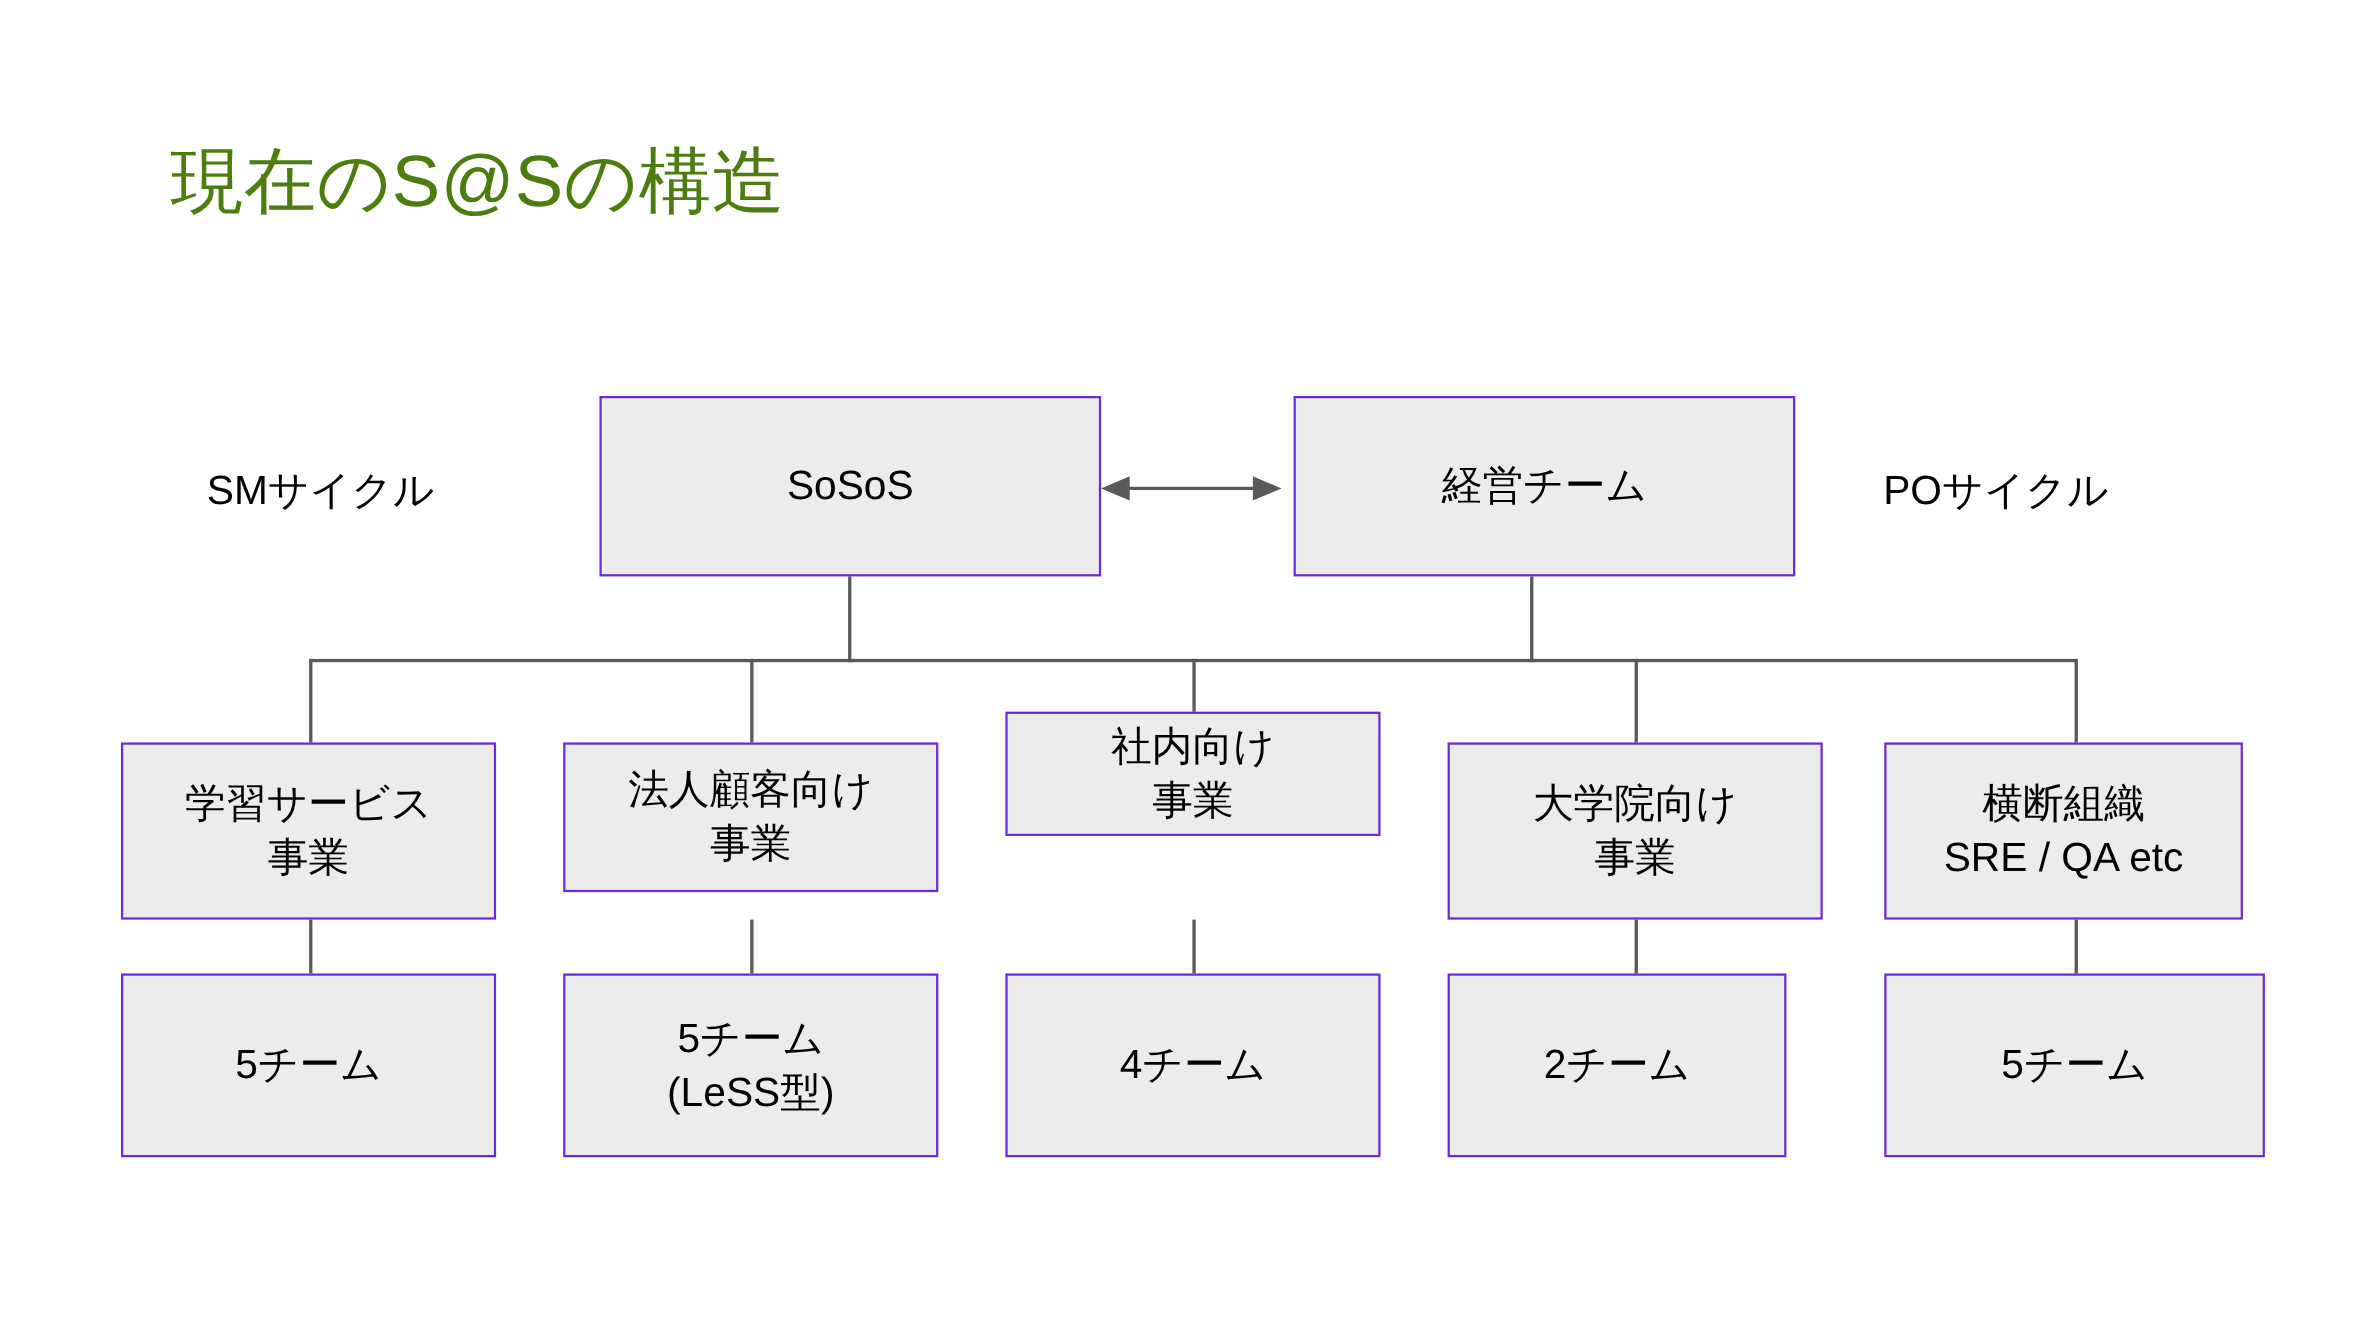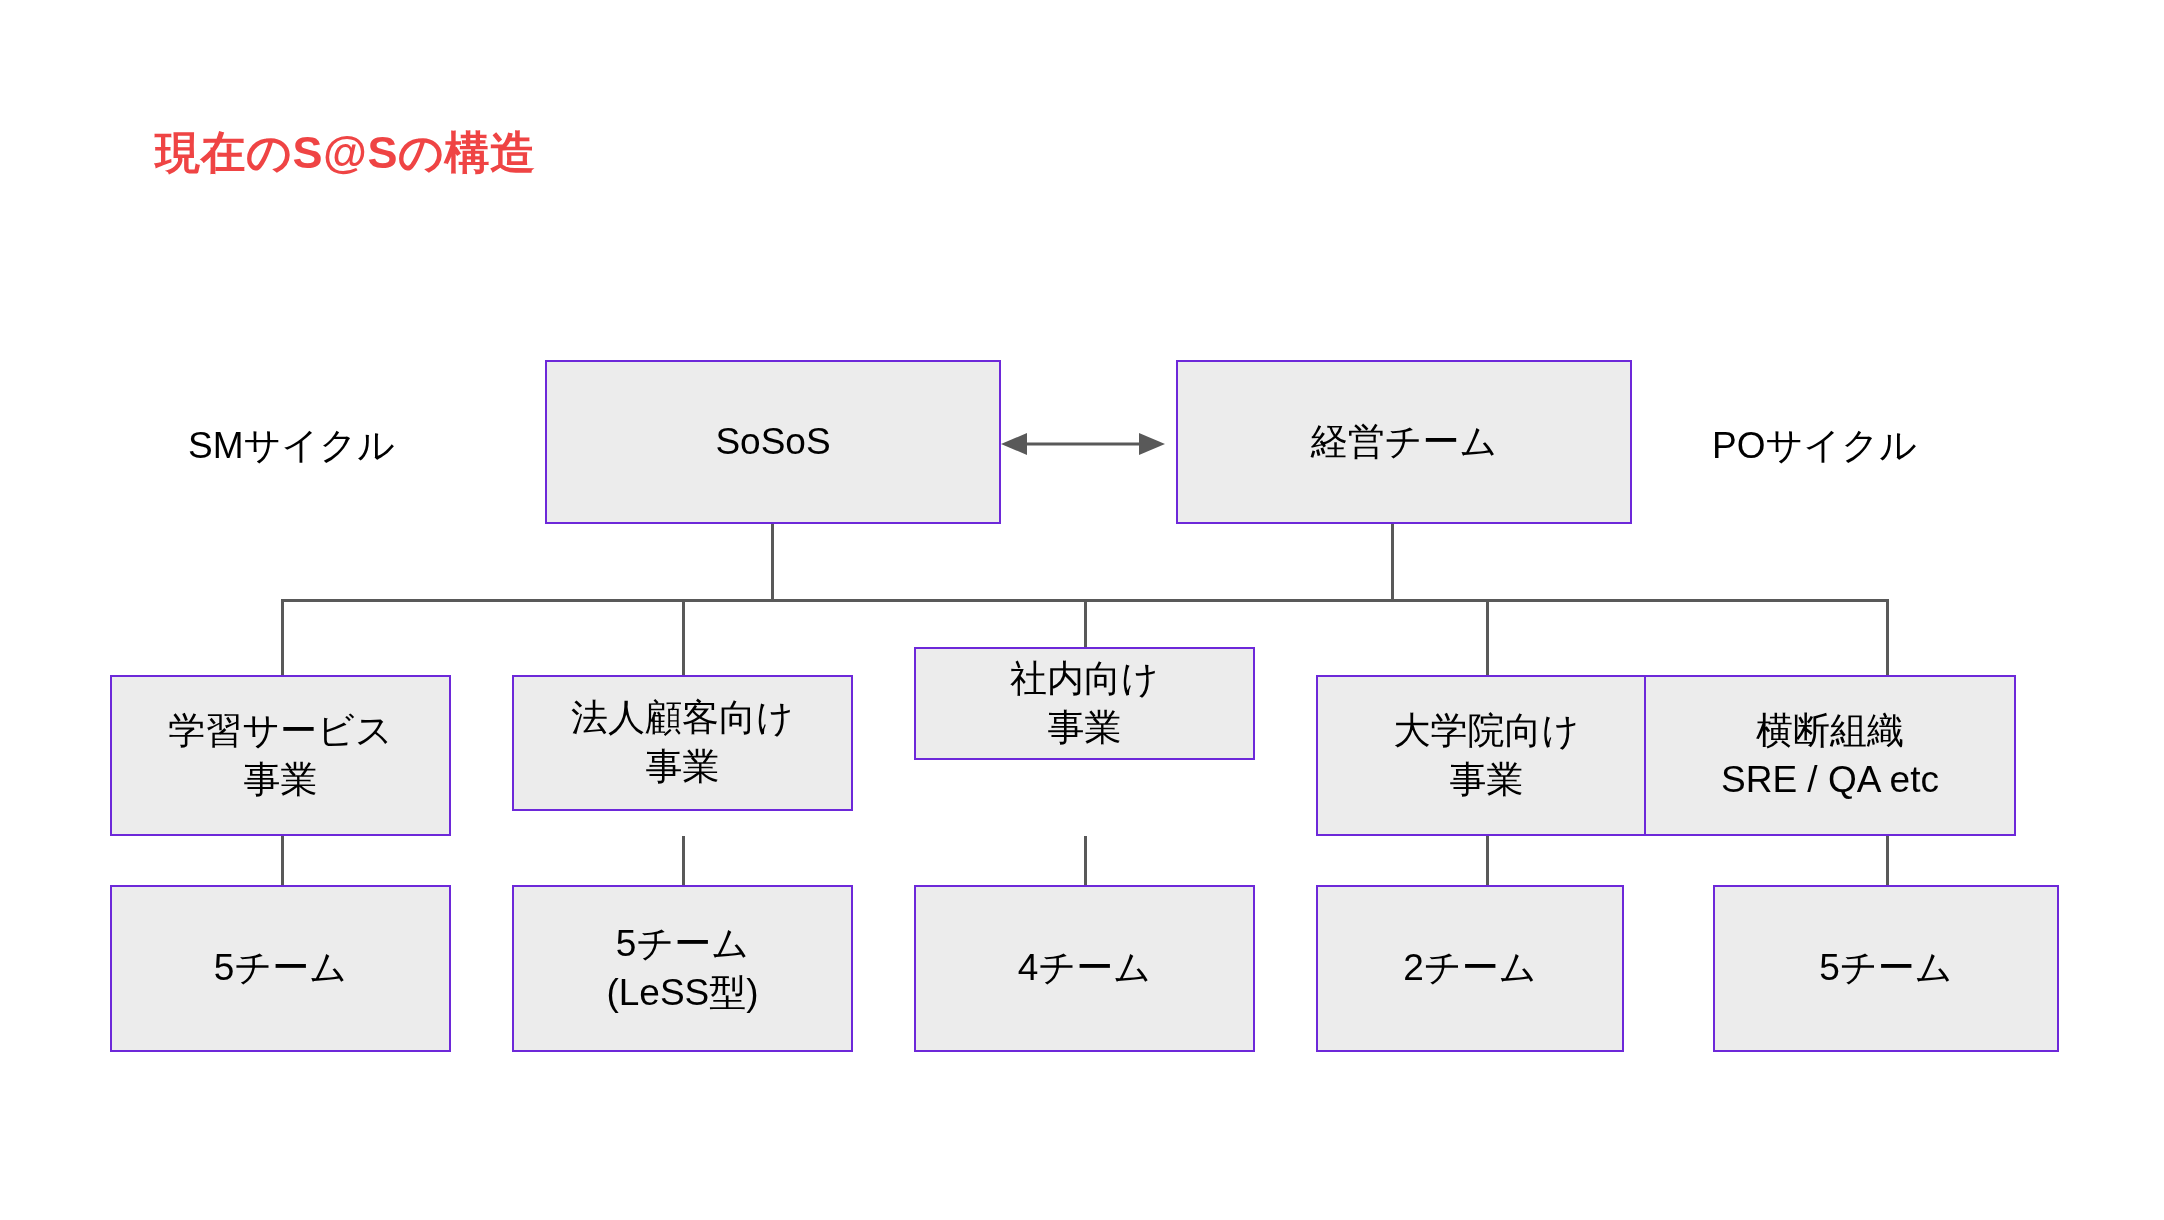--- a/index.html
+++ b/index.html
@@ -16,26 +16,26 @@
     width: 2164px;
     height: 1220px;
     background: #ffffff;
     overflow: hidden;
   }
   
   #slide-title {
     position: absolute;
     left: 155px;
     top: 128px;
-    font-size: 45px;
-    font-weight: bold;
+    font-size: 66px;
+    font-weight: normal;
     letter-spacing: 0.5px;
     line-height: 1.1;
     white-space: nowrap;
-    color: #ef4444;
+    color: #4d7c0f;
   }
   
   .cycle-label {
     position: absolute;
     font-size: 37px;
     line-height: 1.2;
     white-space: nowrap;
     color: #000000;
   }
   #label-sm { left: 188px; top: 424px; }
@@ -58,21 +58,21 @@
     padding: 2px 6px;
   }
   
   #node-sosos      { left: 545px;  top: 360px; width: 456px; height: 164px; }
   #node-mgmt       { left: 1165px; top: 360px; width: 456px; height: 164px; margin-left: 11px; }
   
   #node-biz-0      { left: 110px;  top: 675px; width: 341px; height: 161px; }
   #node-biz-1      { left: 512px;  top: 675px; width: 341px; height: 136px; }
   #node-biz-2      { left: 914px;  top: 647px; width: 341px; height: 113px; }
   #node-biz-3      { left: 1316px; top: 675px; width: 341px; height: 161px; }
-  #node-biz-4      { left: 1644px; top: 675px; width: 372px; height: 161px; }
+  #node-biz-4      { left: 1713px; top: 675px; width: 326px; height: 161px; }
   
   #node-team-0     { left: 110px;  top: 885px; width: 341px; height: 167px; }
   #node-team-1     { left: 512px;  top: 885px; width: 341px; height: 167px; }
   #node-team-2     { left: 914px;  top: 885px; width: 341px; height: 167px; }
   #node-team-3     { left: 1316px; top: 885px; width: 308px; height: 167px; }
   #node-team-4     { left: 1713px; top: 885px; width: 346px; height: 167px; }
 
   
   .conn {
     position: absolute;

